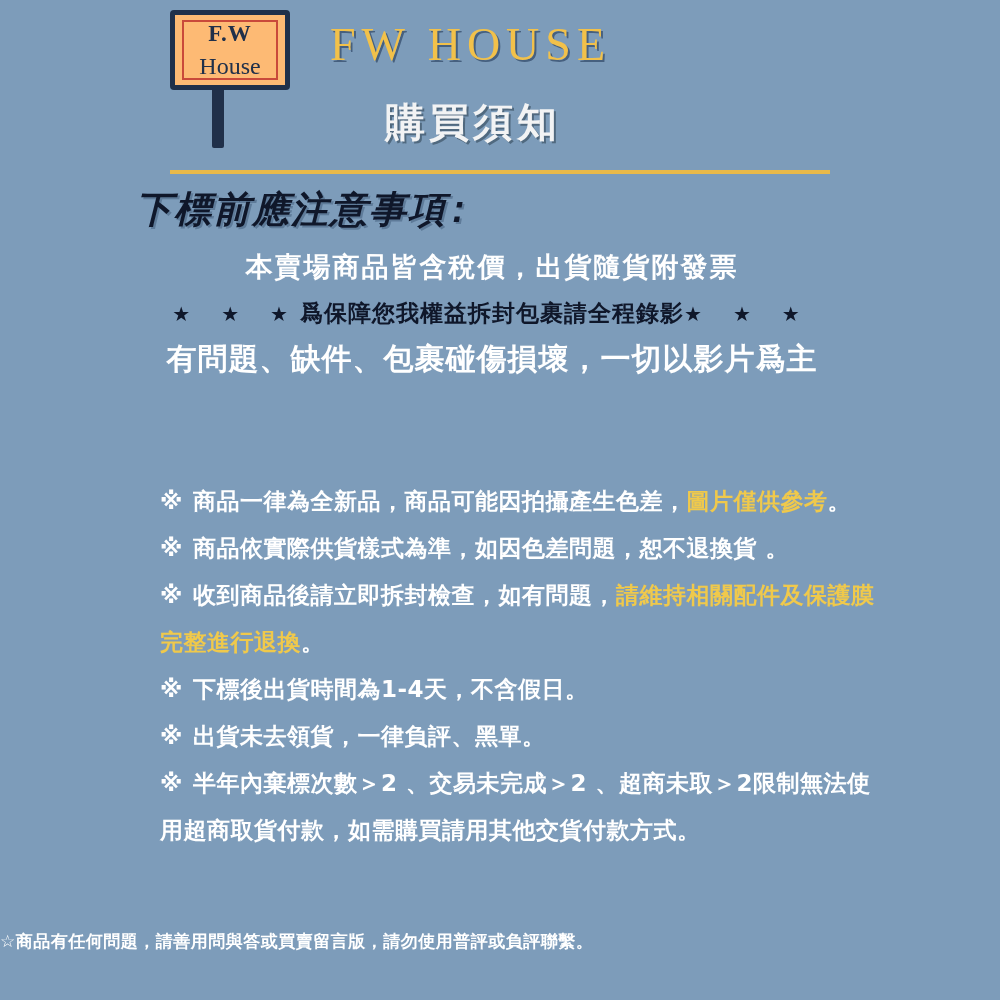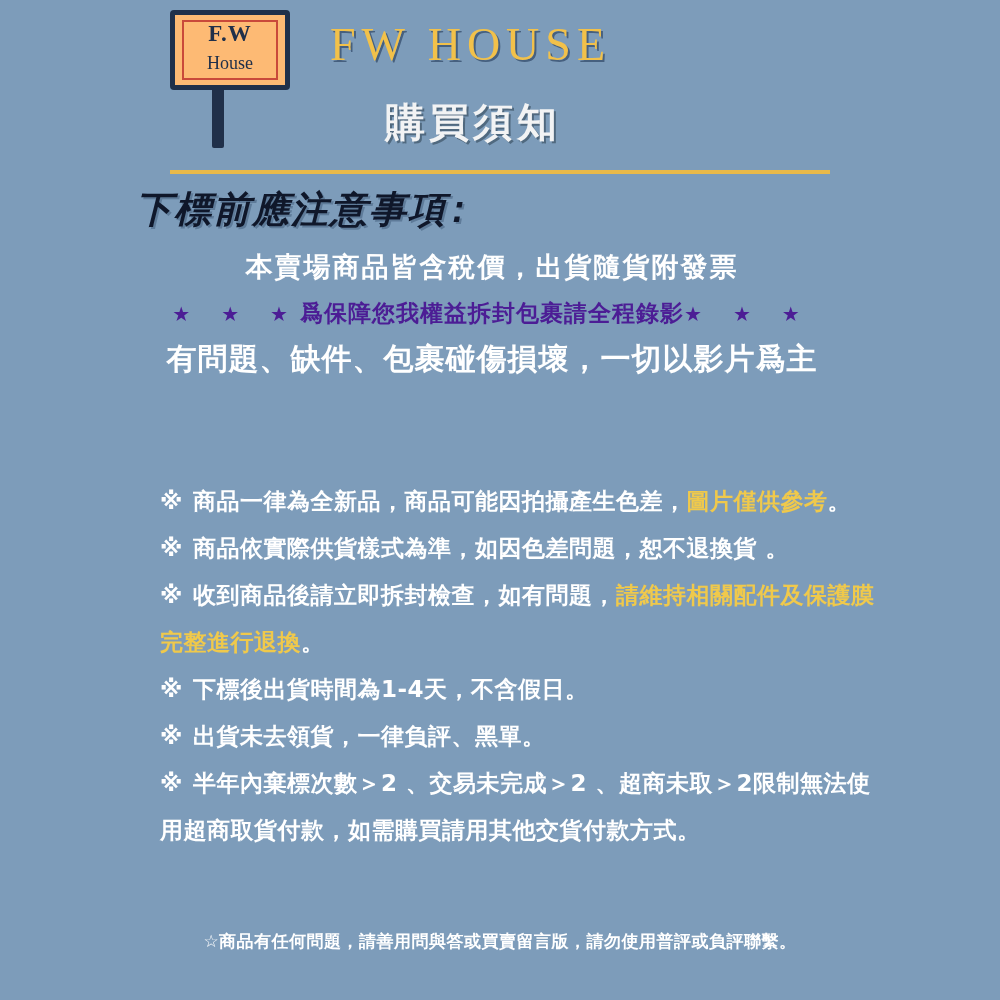--- a/index.html
+++ b/index.html
@@ -54,21 +54,21 @@
     font-weight: bold;
     font-size: 23px;
     color: #20304a;
     letter-spacing: 1px;
   }
   .sign-house {
     position: absolute;
     left: 0; right: 0;
     top: 38px;
     font-family: "Liberation Serif", serif;
-    font-size: 18px;
+    font-size: 24px;
     color: #20304a;
   }
   .sign-post {
     position: absolute;
     left: 212px;
     top: 88px;
     width: 12px;
     height: 60px;
     background: #20304a;
     border-radius: 2px;
@@ -137,21 +137,21 @@
     font-weight: bold;
     font-size: 27px;
     color: #ffffff;
     letter-spacing: 2px;
     line-height: 48px;
   }
   .stars-line {
     font-family: "DejaVu Sans", sans-serif;
     font-weight: bold;
     font-size: 23px;
-    color: #4c1d95;
+    color: #0f172a;
     letter-spacing: 1px;
     line-height: 48px;
   }
   .stars-line .star {
     letter-spacing: 12px;
     font-size: 20px;
   }
   .sub-line {
     font-family: "DejaVu Sans", sans-serif;
     font-weight: bold;
@@ -180,21 +180,21 @@
   }
   .rule .mark {
     margin-right: 10px;
   }
   
   .footer {
     position: absolute;
     left: 0;
     top: 930px;
     width: 1000px;
-    text-align: center;
+    text-align: left;
     font-family: "DejaVu Sans", sans-serif;
     font-weight: bold;
     font-size: 17px;
     color: #ffffff;
     letter-spacing: 0.5px;
   }
 </style>
 </head>
 <body>
 

